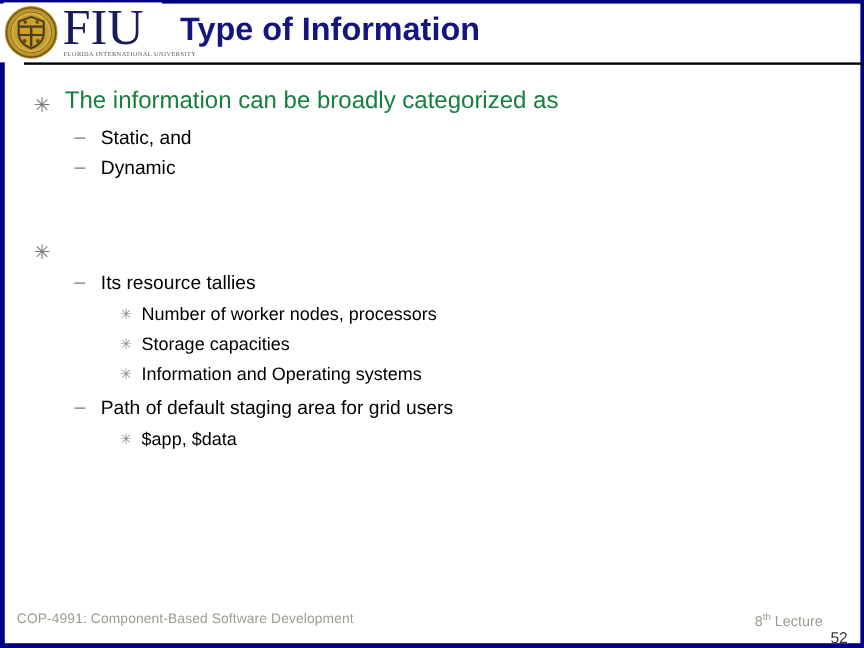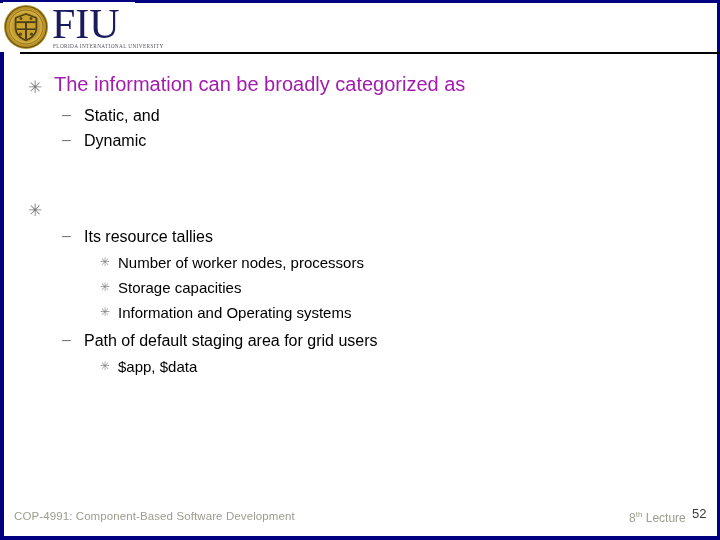--- a/index.html
+++ b/index.html
@@ -129,21 +129,21 @@
   
   .l1 { margin-left: 28px; margin-top: 18px; }
   .l1 .bullet {
     width: 26px;
     font-size: 17px;
     padding-top: 8px;
   }
   .l1 .txt {
     font-size: 20px;
     line-height: 27px;
-    color: #a21caf;
+    color: #15803d;
   }
 
   
   .l2 { margin-left: 62px; margin-top: 7px; }
   .l2 .bullet {
     width: 22px;
     font-size: 16px;
     padding-top: 2px;
     color: #7a7a7a;
   }
@@ -189,21 +189,21 @@
     color: #9c9c90;
     white-space: nowrap;
     margin-left: 28px;
   }
   .footer-lecture sup {
     font-size: 8px;
     vertical-align: super;
   }
   .footer-page {
     position: absolute;
-    left: 692px; top: 4px;
+    left: 692px; top: 22px;
     font-size: 13px;
     color: #3a3a3a;
     white-space: nowrap;
   }
 </style>
 </head>
 <body>
 
 <div class="slide">
 
@@ -232,20 +232,21 @@
           <circle cx="17.5" cy="30.2" r="1.6" fill="#5a4820"></circle>
           <circle cx="28.5" cy="30.2" r="1.6" fill="#5a4820"></circle>
         </svg>
       </div>
       <div class="logo-text">
         <div class="fiu-letters">FIU</div>
         <div class="fiu-sub">FLORIDA INTERNATIONAL UNIVERSITY</div>
       </div>
     </div>
 
+    <div class="title">Type of Information</div>
     <div class="header-rule"></div>
   </div>
 
   <div class="body">
 
     <div class="row l1">
       <span class="bullet">✳</span>
       <span class="txt">The information can be broadly categorized as</span>
     </div>
 

